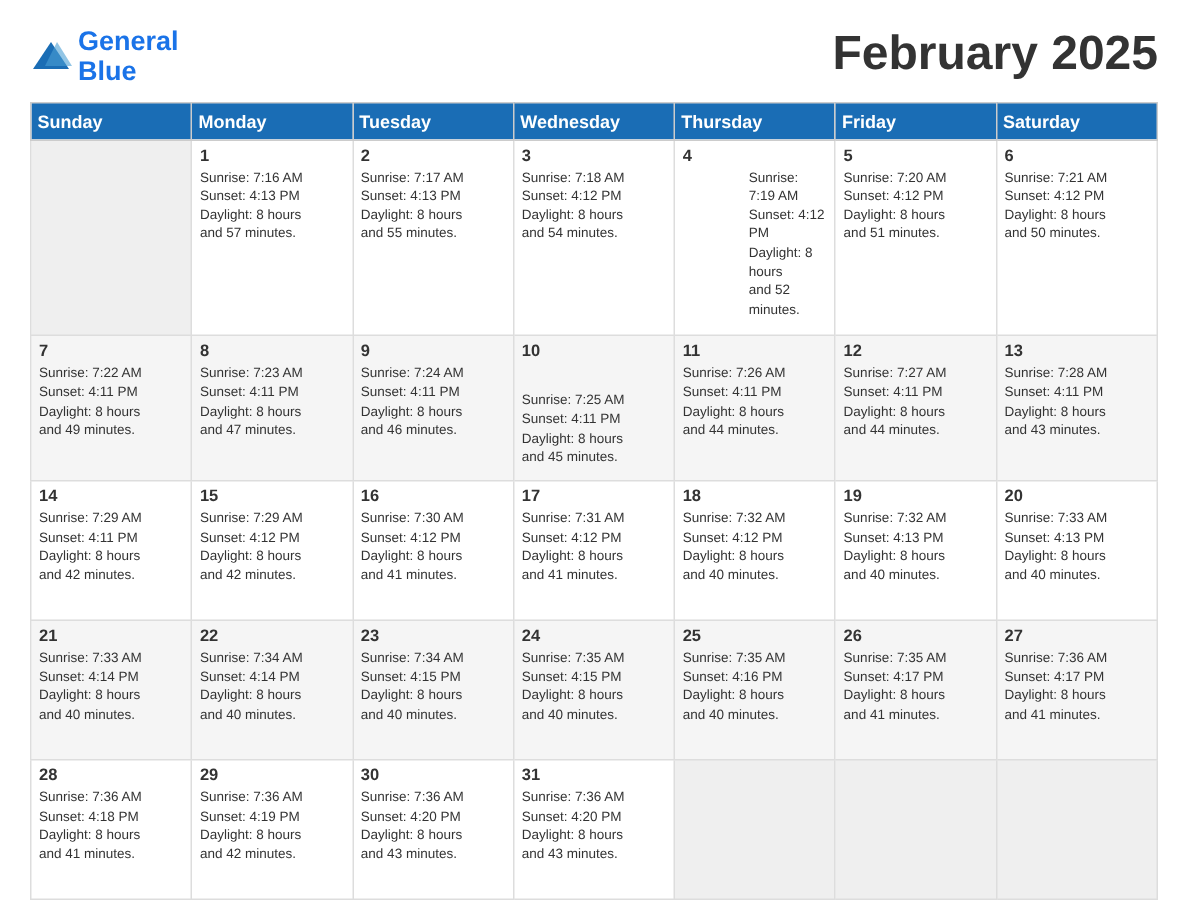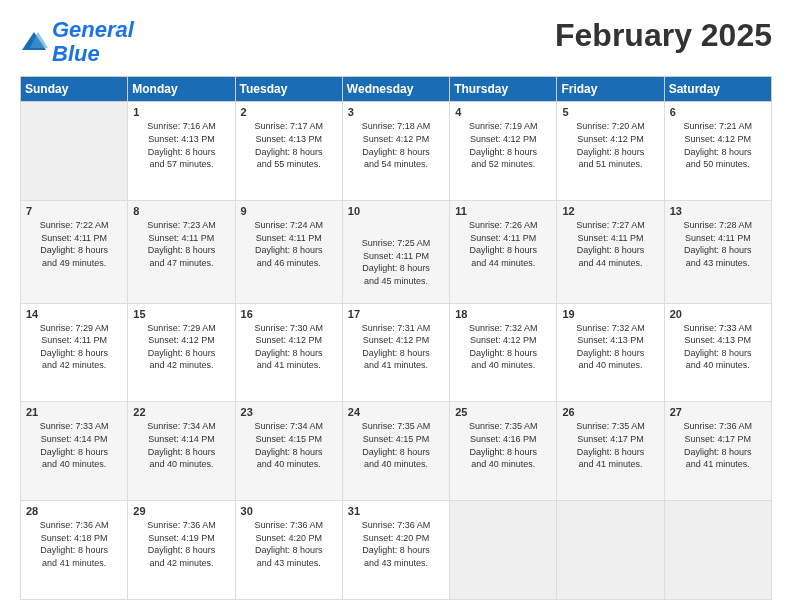--- a/index.html
+++ b/index.html
@@ -21,25 +21,24 @@
       display: flex;
       justify-content: space-between;
       align-items: flex-start;
       margin-bottom: 10px;
     }
     .logo {
       display: flex;
       align-items: center;
     }
     .logo-text {
-      font-size: 22px;
+      font-size: 18px;
       font-weight: bold;
       color: #333;
       line-height: 1.1;
-      font-style: italic;
     }
     .logo-text span {
       color: #1a73e8;
     }
     .logo-icon {
       width: 28px;
       height: 28px;
       margin-right: 4px;
     }
     .title-block {
@@ -82,21 +81,20 @@
     .day-num {
       font-size: 11px;
       font-weight: bold;
       display: block;
       margin-bottom: 2px;
     }
     .day-info {
       font-size: 9px;
       color: #333;
       line-height: 1.4;
-      text-align: center;
     }
     .empty-cell {
       background: #f9f9f9;
     }
     tbody tr:nth-child(odd) td {
       background: #fff;
     }
     tbody tr:nth-child(even) td {
       background: #f5f5f5;
     }
@@ -156,21 +154,21 @@
           </td>
           <td>
             <span class="day-num">3</span>
             <div class="day-info" style="white-space: pre-line;">Sunrise: 7:18 AM
 Sunset: 4:12 PM
 Daylight: 8 hours
 and 54 minutes.</div>
           </td>
           <td>
             <span class="day-num">4</span>
-            <div class="day-info" style="white-space: pre-line;">Sunrise: 7:19 AM
+            <div class="day-info" style="white-space: pre-line; margin-left: 44px;">Sunrise: 7:19 AM
 Sunset: 4:12 PM
 Daylight: 8 hours
 and 52 minutes.</div>
           </td>
           <td>
             <span class="day-num">5</span>
             <div class="day-info" style="white-space: pre-line;">Sunrise: 7:20 AM
 Sunset: 4:12 PM
 Daylight: 8 hours
 and 51 minutes.</div>

